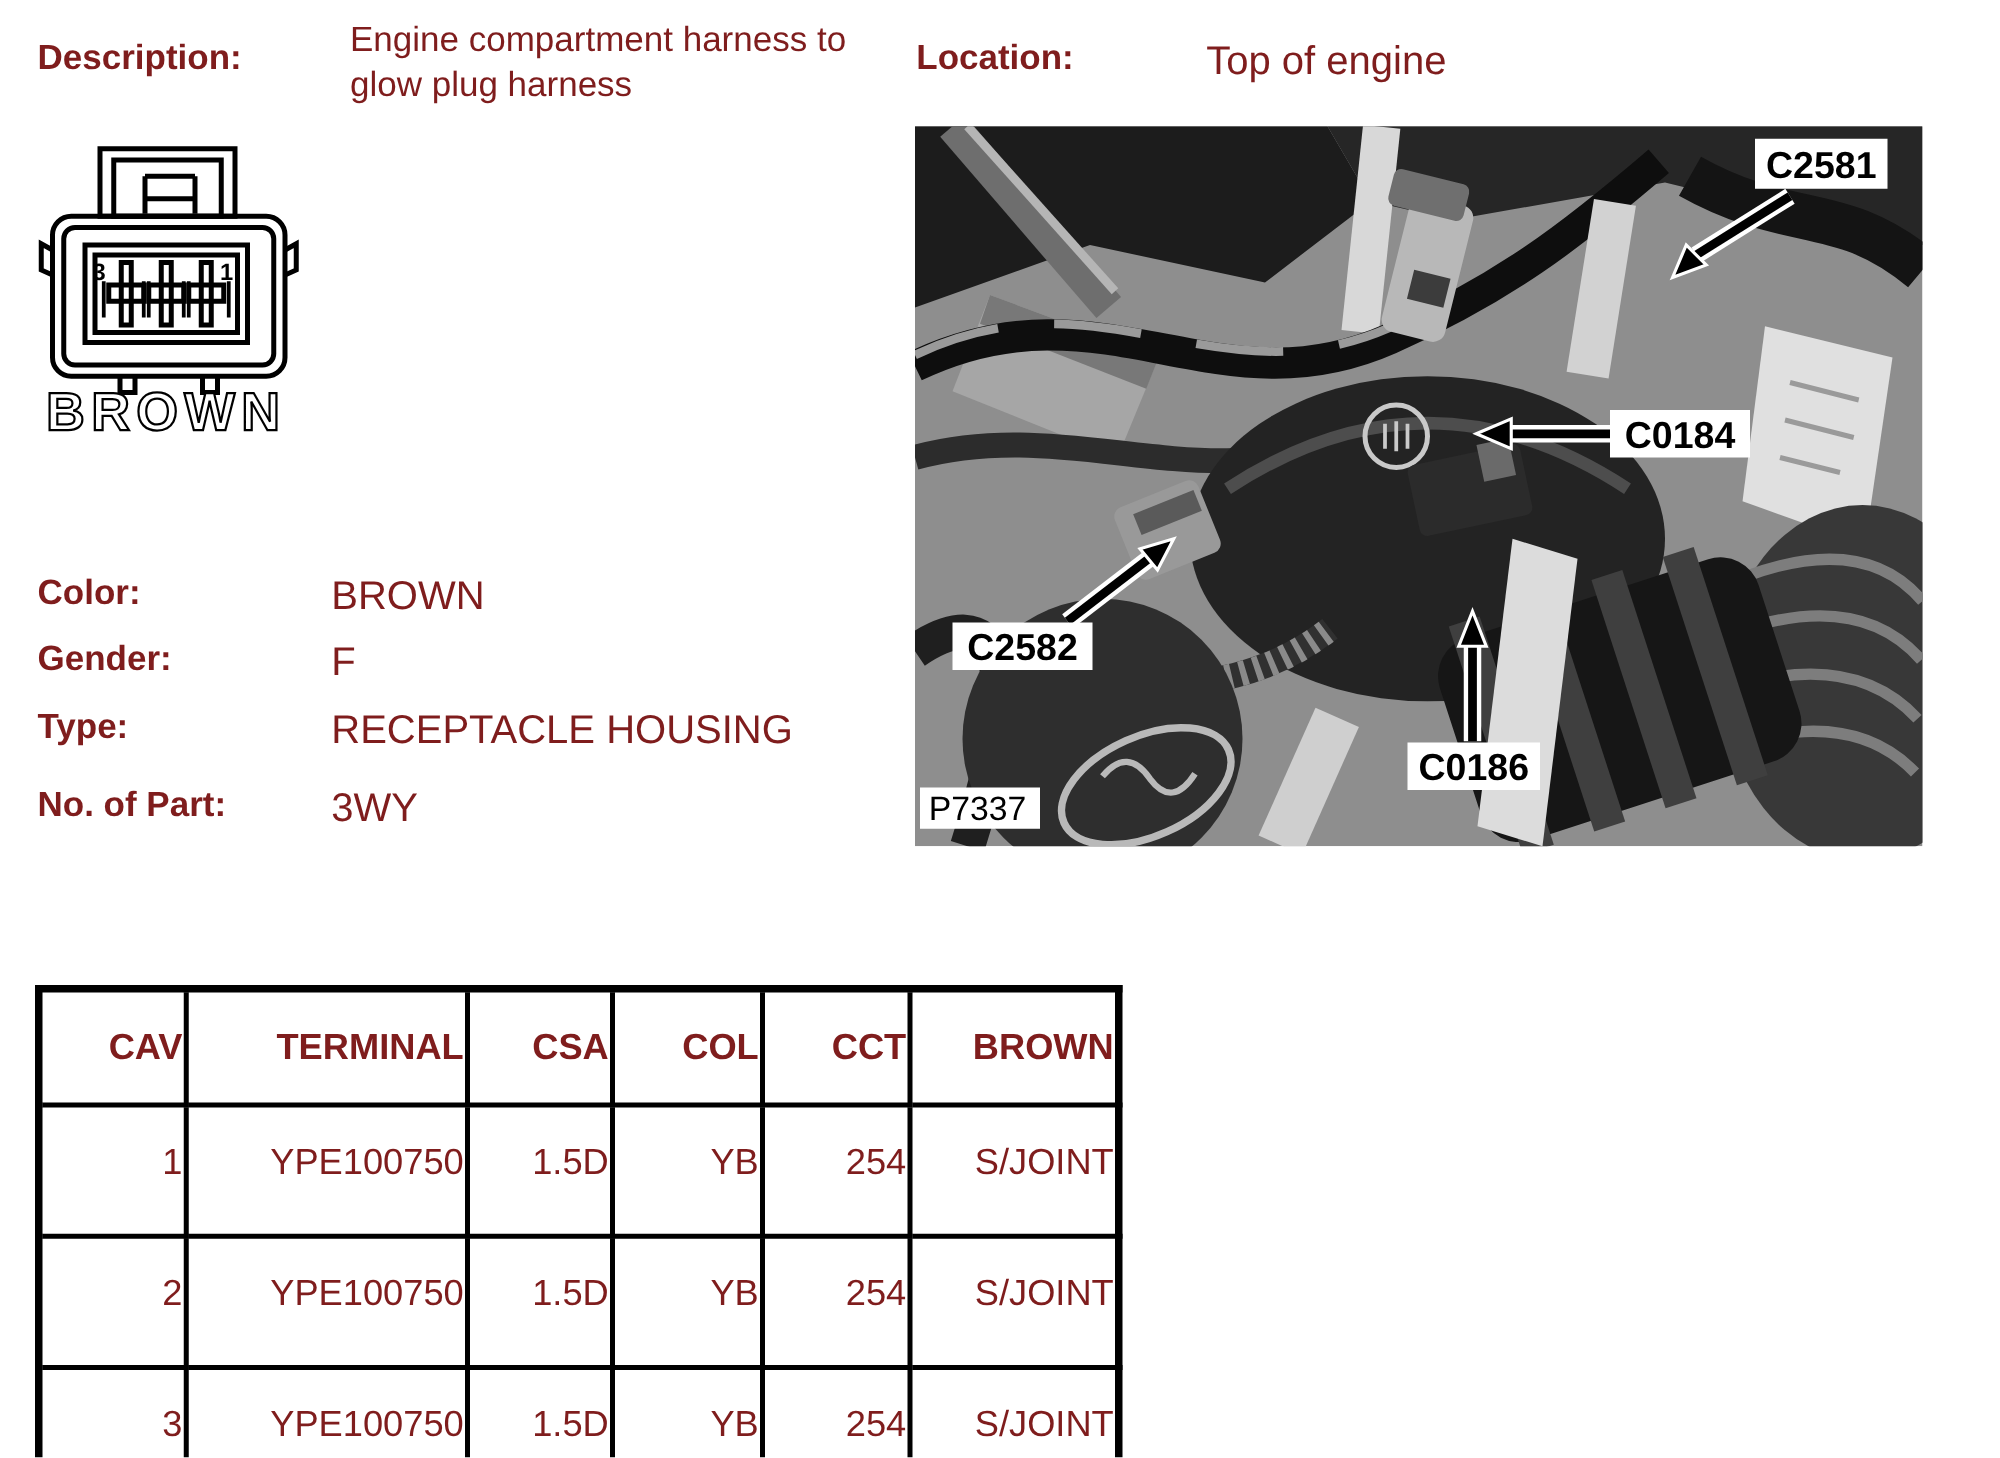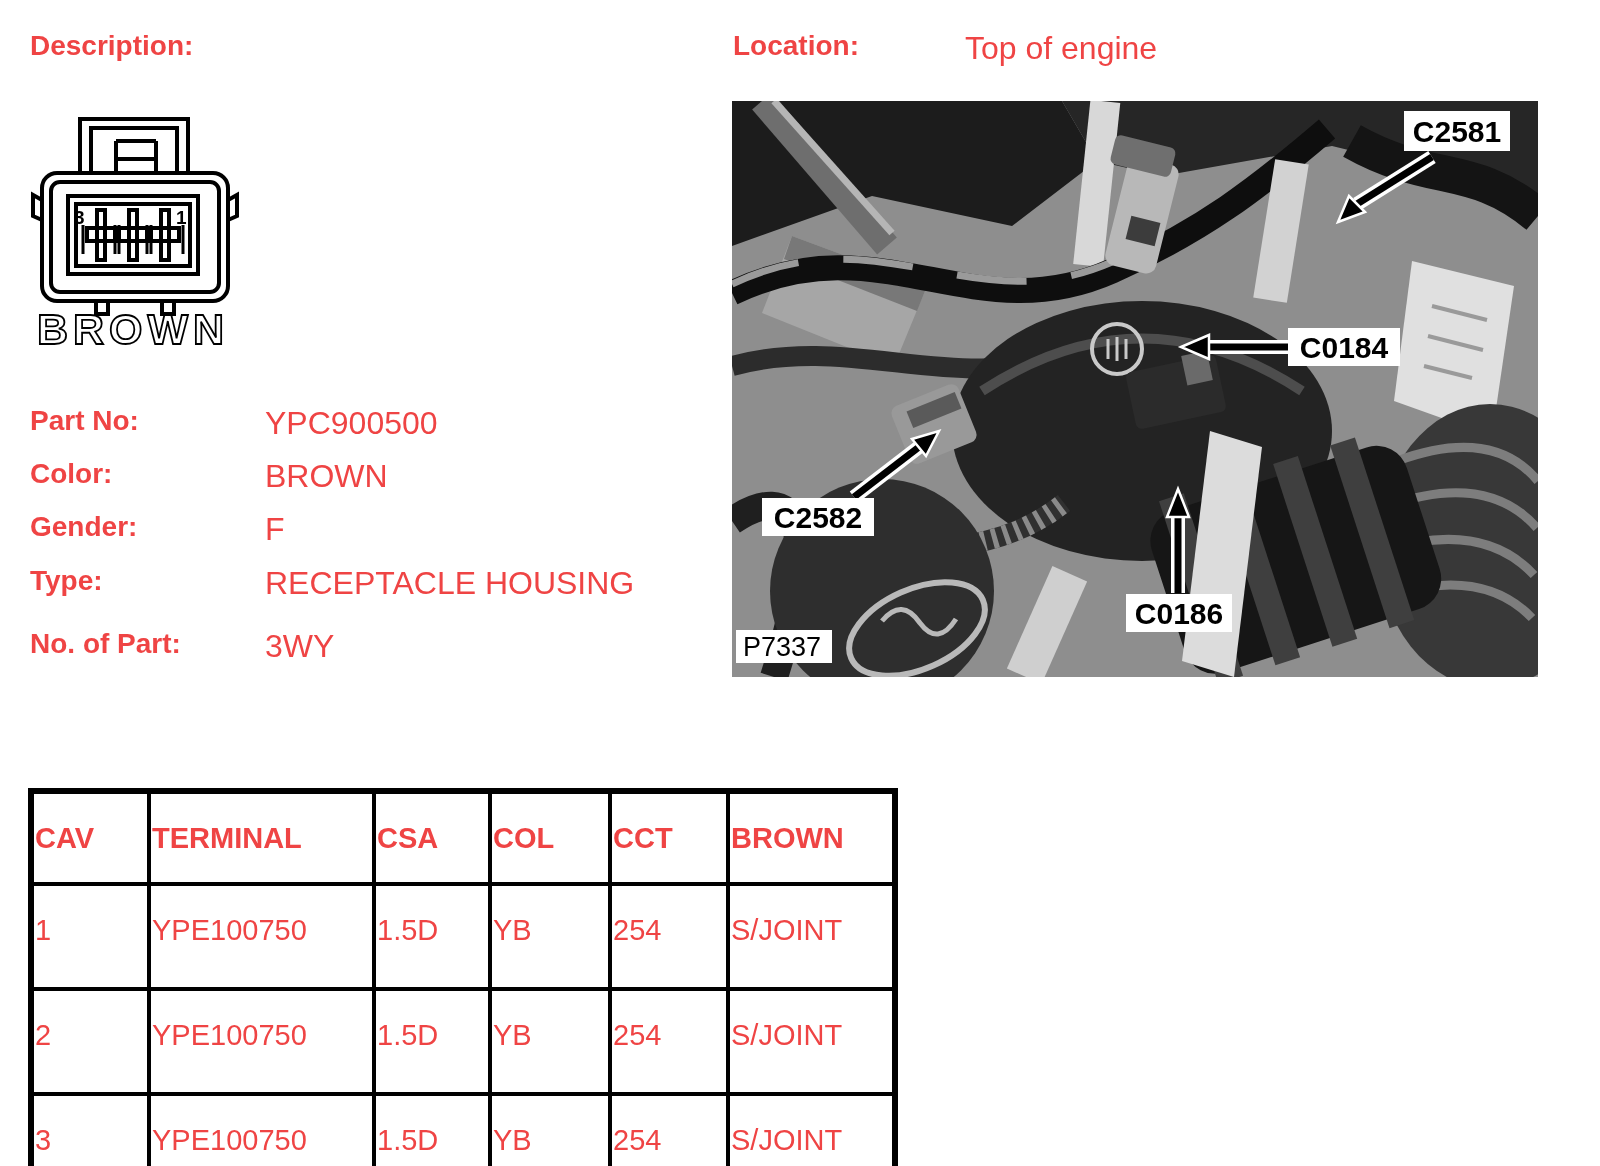--- a/index.html
+++ b/index.html
@@ -1,49 +1,50 @@
 <!DOCTYPE html>
 <html><head>
 <meta charset="utf-8">
 <style>
   html,body{margin:0;padding:0;background:#ffffff;}
   .page{
-    position:relative;width:1600px;height:1166px;background:#ffffff;color:#ef4444;
+    position:relative;width:1600px;height:1166px;background:#ffffff;color:#7f1d1d;
     font-family:"Liberation Sans","DejaVu Sans",sans-serif;overflow:hidden;
   }
   .abs{position:absolute;}
   .lbl{font-weight:bold;font-size:28px;white-space:nowrap;}
   .val{font-size:32px;white-space:nowrap;}
   .desc-value{font-size:28px;line-height:36px;width:460px;white-space:normal;}
   .detail-row{position:absolute;left:30px;width:680px;height:40px;}
   .detail-row .lbl{position:absolute;left:0;top:0;}
   .detail-row .val{position:absolute;left:235px;top:0;}
   .wire-title{position:absolute;left:28px;top:711px;width:866px;text-align:center;
     font-weight:bold;font-size:29px;}
   table.wire{
     position:absolute;left:28px;top:788px;border-collapse:collapse;table-layout:fixed;
     border:6px solid #000;
   }
   table.wire th,table.wire td{
-    border:4px solid #000;height:86px;text-align:left;vertical-align:middle;
+    border:4px solid #000;height:86px;text-align:right;vertical-align:middle;
     font-size:29px;overflow:hidden;
   }
   table.wire th{font-weight:bold;}
   table.wire td{padding-bottom:14px;}
   .photo-wrap{position:absolute;left:732px;top:101px;width:806px;height:576px;}
   svg text{font-family:"Liberation Sans","DejaVu Sans",sans-serif;}
   .callout-text{font-weight:bold;font-size:30px;fill:#000;}
   .figno-text{font-size:27px;fill:#000;}
 </style>
 </head>
 <body>
 
 <div class="page">
 
   <div class="abs lbl" style="left:30px;top:30px;">Description:</div>
+  <div class="abs desc-value" style="left:280px;top:14px;">Engine compartment harness to glow plug harness</div>
   <div class="abs lbl" style="left:733px;top:30px;">Location:</div>
   <div class="abs val" style="left:965px;top:30px;">Top of engine</div>
 
   <svg class="abs" style="left:28px;top:116px;" width="215" height="236" viewBox="0 0 215 236">
     <g stroke="#000" stroke-width="4" fill="none">
 
       <rect x="52" y="3" width="108" height="54"></rect>
       <rect x="63" y="12" width="86" height="45"></rect>
       <path d="M88,25 v30 M88,25 h40 M128,25 v30 M88,43 h40"></path>
 
@@ -73,24 +74,20 @@
       </g>
 
       <path d="M68,185 v13 h12 v-13"></path>
       <path d="M134,185 v13 h12 v-13"></path>
     </g>
     <text x="46" y="108" font-size="19" font-weight="bold" fill="#000">3</text>
     <text x="148" y="108" font-size="19" font-weight="bold" fill="#000">1</text>
     <text x="105" y="228" text-anchor="middle" font-size="43" font-weight="bold" fill="#ffffff" stroke="#000000" stroke-width="1.8" letter-spacing="5">BROWN</text>
   </svg>
 
-  <div class="detail-row" style="top:405px;">
-    <span class="lbl">Part No:</span>
-    <span class="val">YPC900500</span>
-  </div>
   <div class="detail-row" style="top:458px;">
     <span class="lbl">Color:</span>
     <span class="val">BROWN</span>
   </div>
   <div class="detail-row" style="top:565px;">
     <span class="lbl">Type:</span>
     <span class="val">RECEPTACLE HOUSING</span>
   </div>
   <div class="detail-row" style="top:511px;">
     <span class="lbl">Gender:</span>

